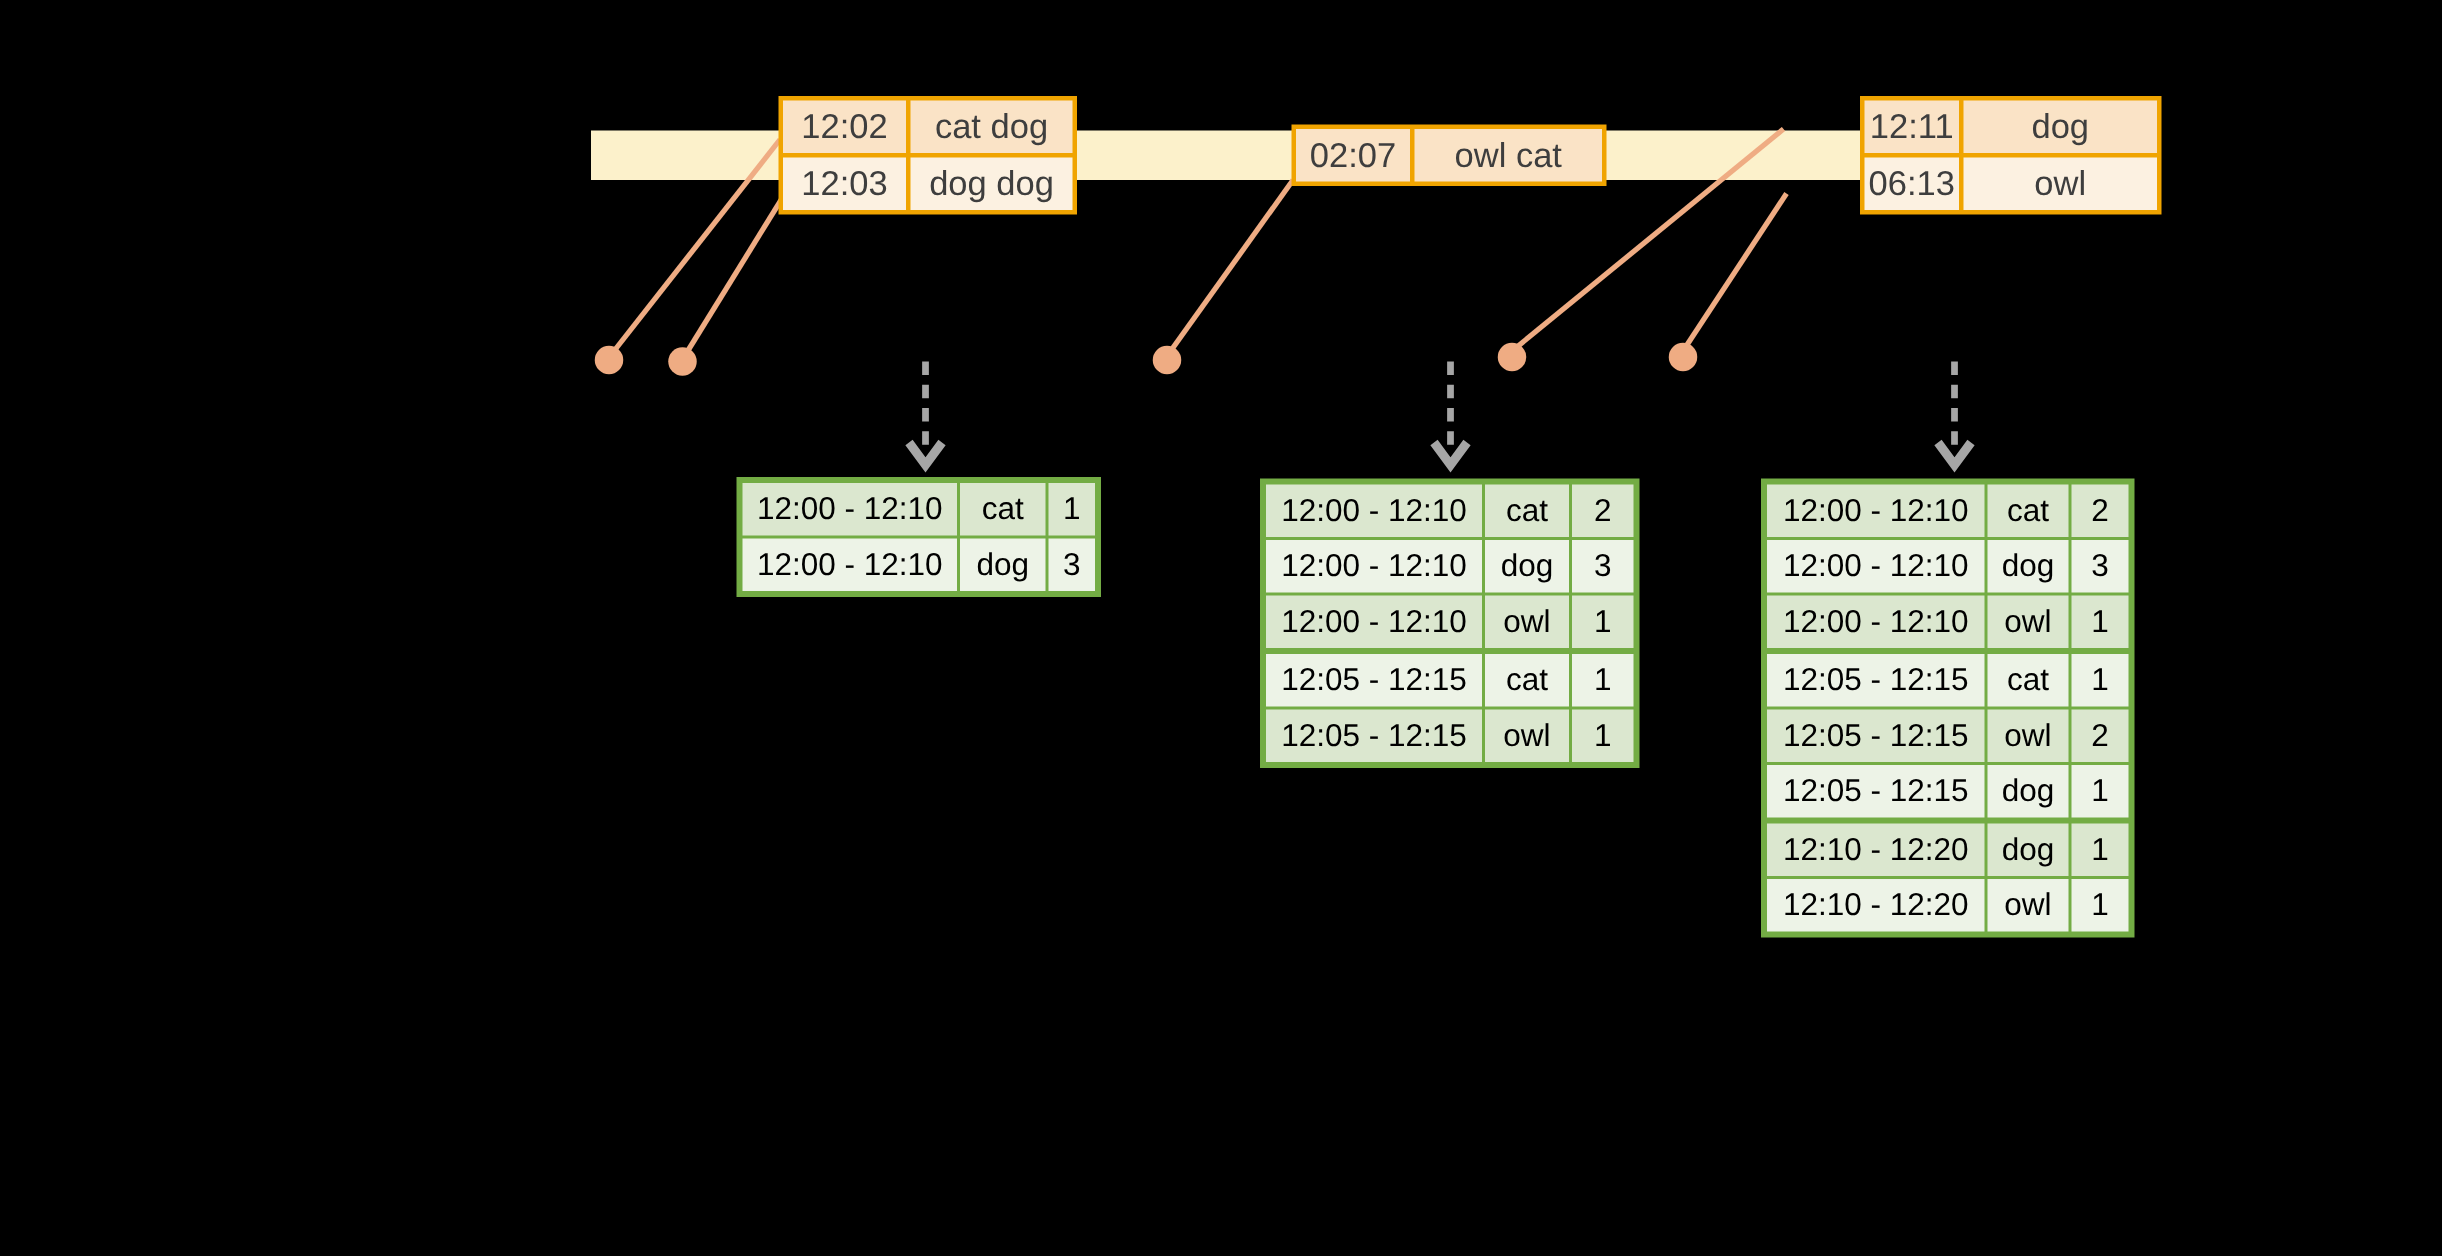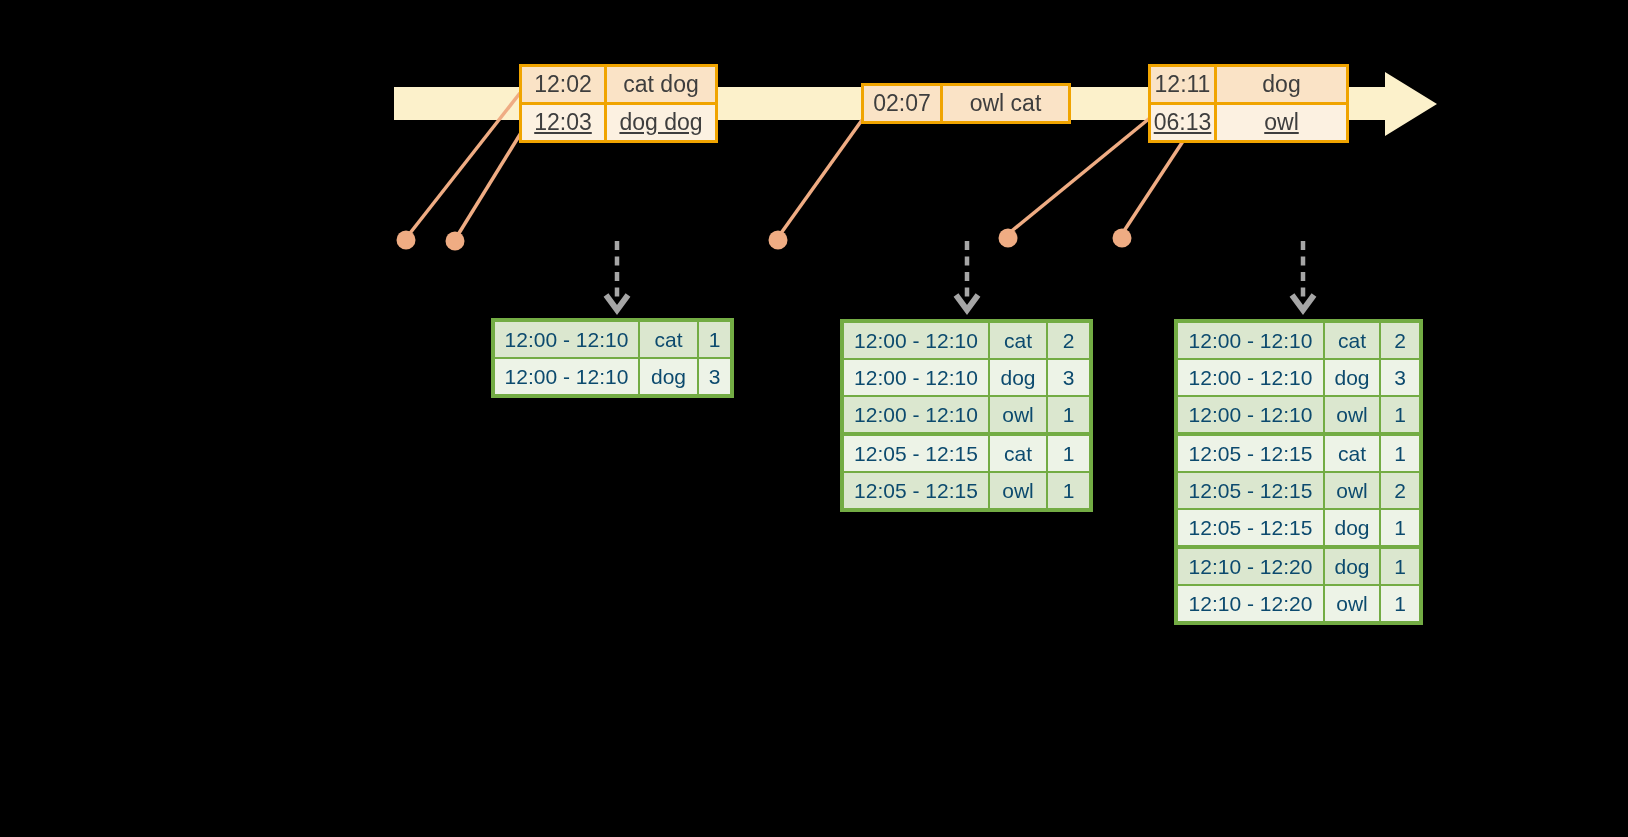--- a/index.html
+++ b/index.html
@@ -9,31 +9,31 @@
     padding-left:44px;
   }
   svg.layer{position:absolute;left:0;top:0;}
 
   
   .etable{position:absolute;background:#F0A400;padding:3px;display:flex;flex-direction:column;gap:3px;}
   .erow{display:flex;gap:3px;}
   .ecell{display:flex;align-items:center;justify-content:center;height:35px;
          font-size:23px;color:#3E3E3E;white-space:nowrap;}
   .erow.dark  .ecell{background:#FAE3C6;}
-  .erow.light .ecell{background:#FCF1E1;text-decoration:underline;}
+  .erow.light .ecell{background:#FCF1E1;}
   .et1 .c0{width:82px}  .et1 .c1{width:108px}
   .et2 .c0{width:76px}  .et2 .c1{width:125px}
   .et3 .c0{width:63px}  .et3 .c1{width:129px}
 
   
   .gtable{position:absolute;background:#73AC44;padding:4px;display:flex;flex-direction:column;gap:2px;}
   .grow{display:flex;gap:2px;}
   .grow.group{margin-top:2px;}           
   .gcell{display:flex;align-items:center;justify-content:center;height:35px;
-         font-size:21px;color:#0c4a6e;white-space:nowrap;}
+         font-size:21px;color:#000000;white-space:nowrap;}
   .grow.dark  .gcell{background:#DBE7CF;}
   .grow.light .gcell{background:#EDF3E7;}
   .gt1 .c0{width:143px} .gt1 .c1{width:57px} .gt1 .c2{width:31px}
   .gt2 .c0{width:144px} .gt2 .c1{width:56px} .gt2 .c2{width:41px}
   .gt3 .c0{width:145px} .gt3 .c1{width:54px} .gt3 .c2{width:38px}
 </style>
 </head>
 <body>
 
 <div class="canvas">
@@ -82,21 +82,21 @@
     </div>
   </div>
 
   <div class="etable et2" style="left:861px;top:83px;">
     <div class="erow dark">
       <div class="ecell c0">02:07</div>
       <div class="ecell c1">owl cat</div>
     </div>
   </div>
 
-  <div class="etable et3" style="left:1148px;top:64px;">
+  <div class="etable et3" style="left:1240px;top:64px;">
     <div class="erow dark">
       <div class="ecell c0">12:11</div>
       <div class="ecell c1">dog</div>
     </div>
     <div class="erow light">
       <div class="ecell c0">06:13</div>
       <div class="ecell c1">owl</div>
     </div>
   </div>
 

